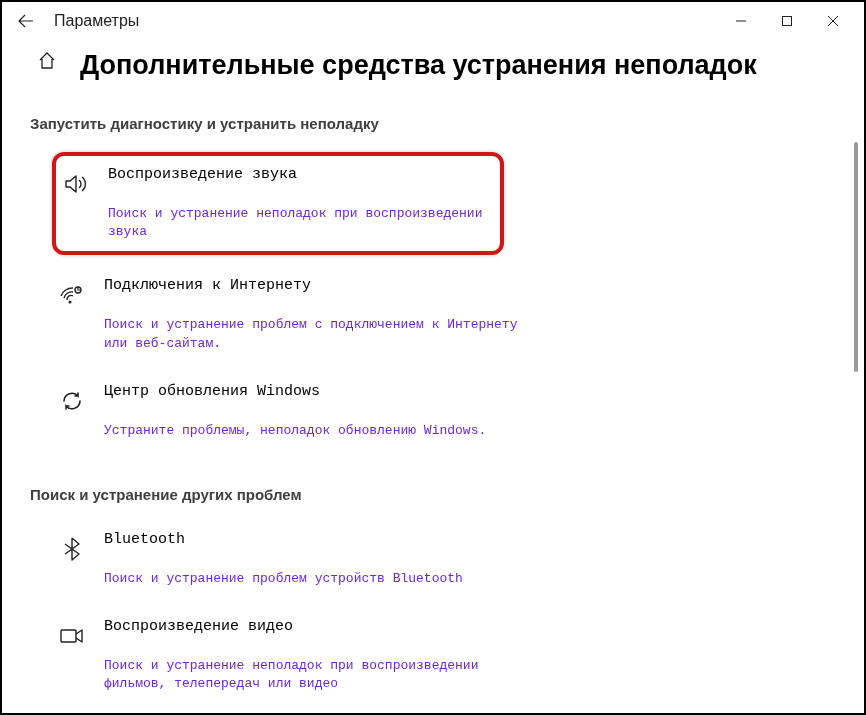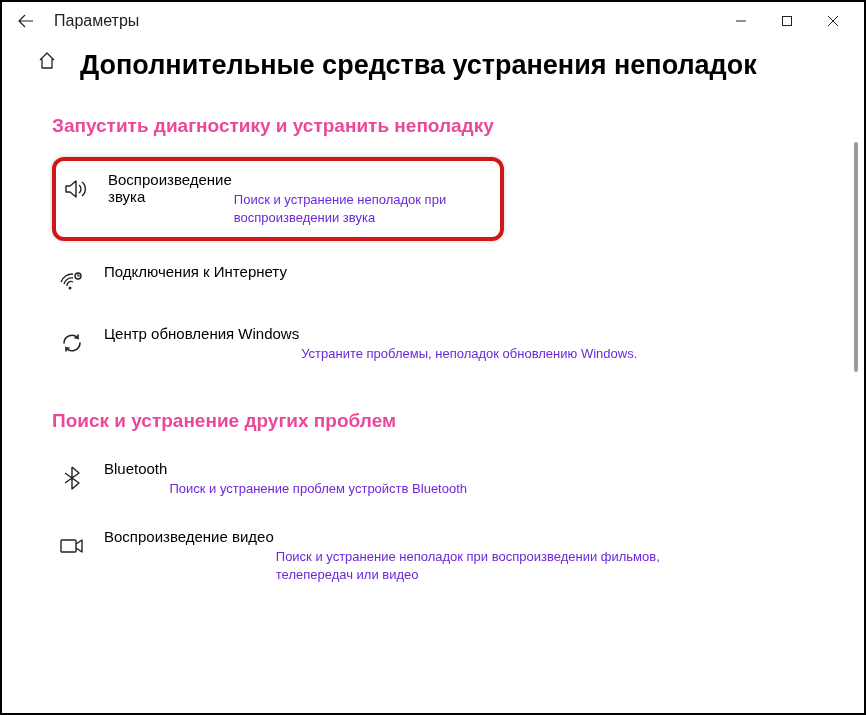--- a/index.html
+++ b/index.html
@@ -60,25 +60,24 @@
     justify-content: center;
     cursor: pointer;
     margin-left: 6px;
   }
   .page-title {
     font-size: 27px;
     font-weight: 600;
     color: #000;
   }
   .section-title {
-    font-size: 19px;
+    font-size: 15px;
     font-weight: 600;
-    color: #ec4899;
+    color: #404040;
     margin-bottom: 20px;
-    margin-left: 22px;
   }
   .troubleshooter-list {
     margin-left: 22px;
   }
   .troubleshooter-item {
     display: flex;
     align-items: flex-start;
     gap: 18px;
     padding: 8px 6px;
     cursor: pointer;
@@ -95,22 +94,23 @@
     width: 28px;
     height: 28px;
     flex-shrink: 0;
     display: flex;
     align-items: center;
     justify-content: center;
     margin-top: 4px;
   }
   .item-text {
     display: flex;
-    flex-direction: row;
+    flex-direction: column;
     gap: 2px;
+    font-family: Liberation Mono, monospace;
   }
   .item-title {
     font-size: 15px;
     color: #000;
   }
   .item-desc {
     font-size: 13px;
     color: #6d28d9;
     line-height: 1.4;
     max-width: 440px;
@@ -194,20 +194,21 @@
           <path d="M2 14 A12 12 0 0 1 14 6" stroke="#222" stroke-width="1.4" fill="none"></path>
           <path d="M5 16 A8 8 0 0 1 14 10" stroke="#222" stroke-width="1.4" fill="none"></path>
           <path d="M8 18 A4 4 0 0 1 14 14" stroke="#222" stroke-width="1.4" fill="none"></path>
           <circle cx="11" cy="20" r="1.5" fill="#222"></circle>
           <circle cx="19" cy="8" r="3" stroke="#222" stroke-width="1.4" fill="none"></circle>
           <path d="M19 5.5 L19 8 L21 8" stroke="#222" stroke-width="1.2" fill="none"></path>
         </svg>
       </div>
       <div class="item-text">
         <div class="item-title">Подключения к Интернету</div>
+        <div class="item-desc">Поиск и устранение проблем с подключением к Интернету или веб-сайтам.</div>
       </div>
     </div>
 
 
     <div class="troubleshooter-item">
       <div class="item-icon">
         <svg width="26" height="26" viewBox="0 0 26 26">
           <path d="M5 13 A8 8 0 0 1 19 8 L19 5 M19 8 L16 8" stroke="#222" stroke-width="1.6" fill="none" stroke-linecap="round"></path>
           <path d="M21 13 A8 8 0 0 1 7 18 L7 21 M7 18 L10 18" stroke="#222" stroke-width="1.6" fill="none" stroke-linecap="round"></path>
         </svg>

